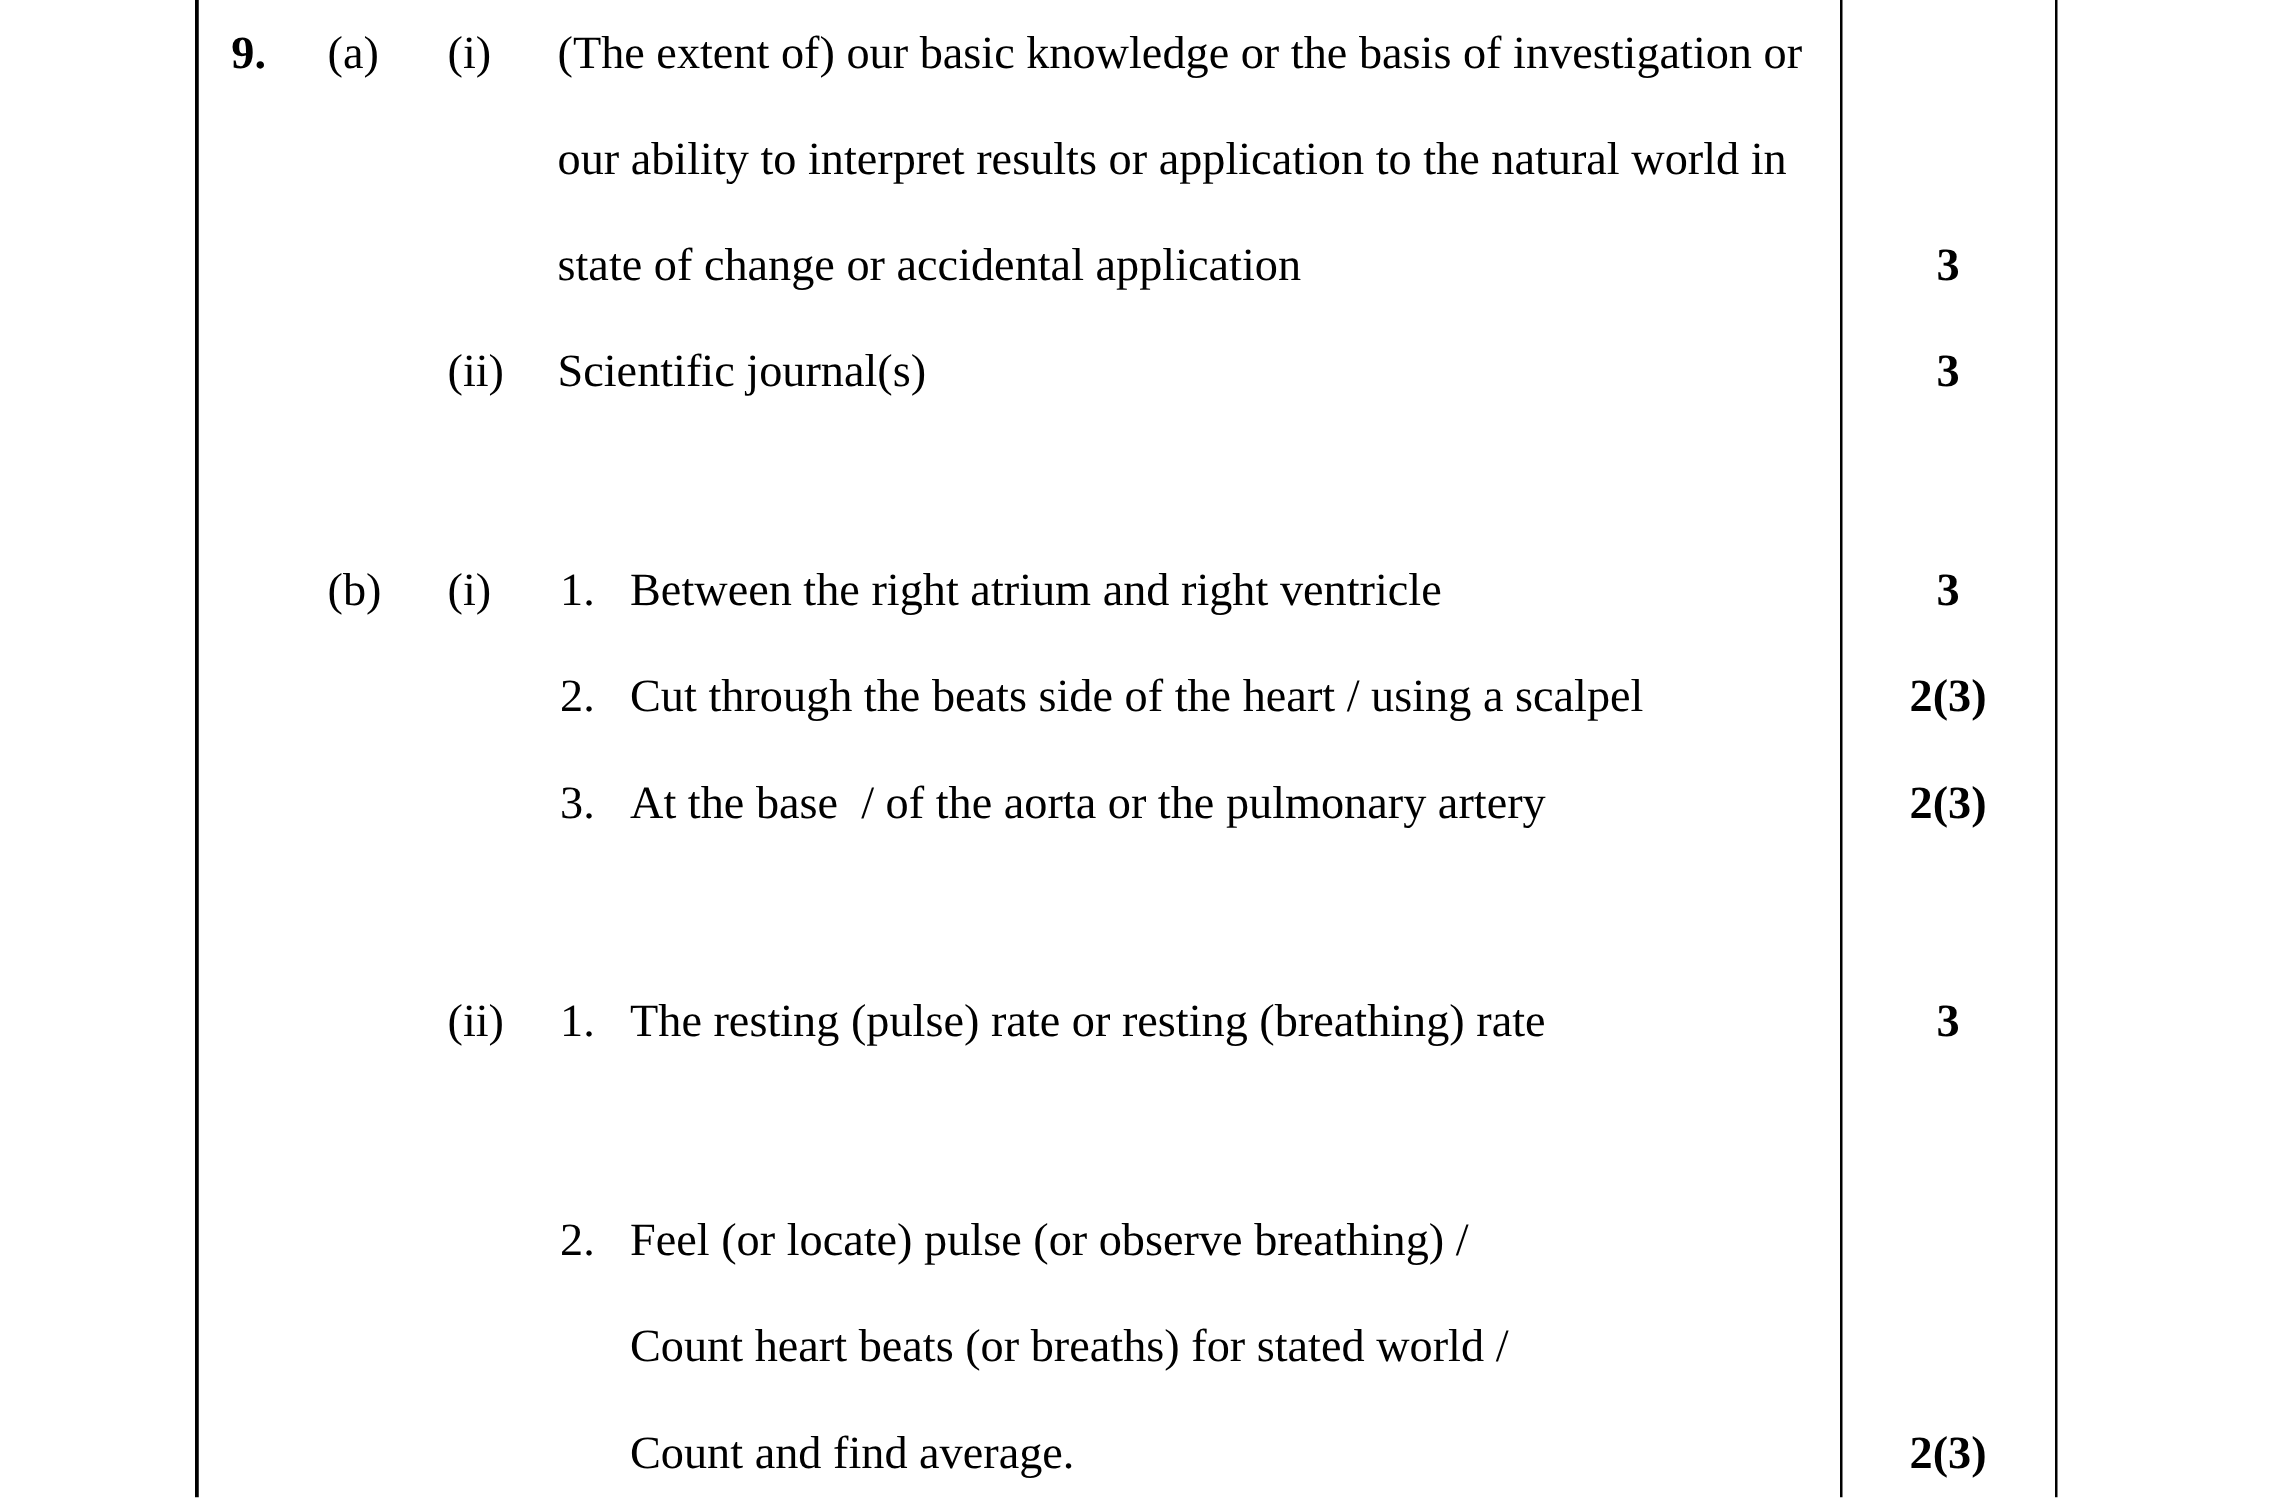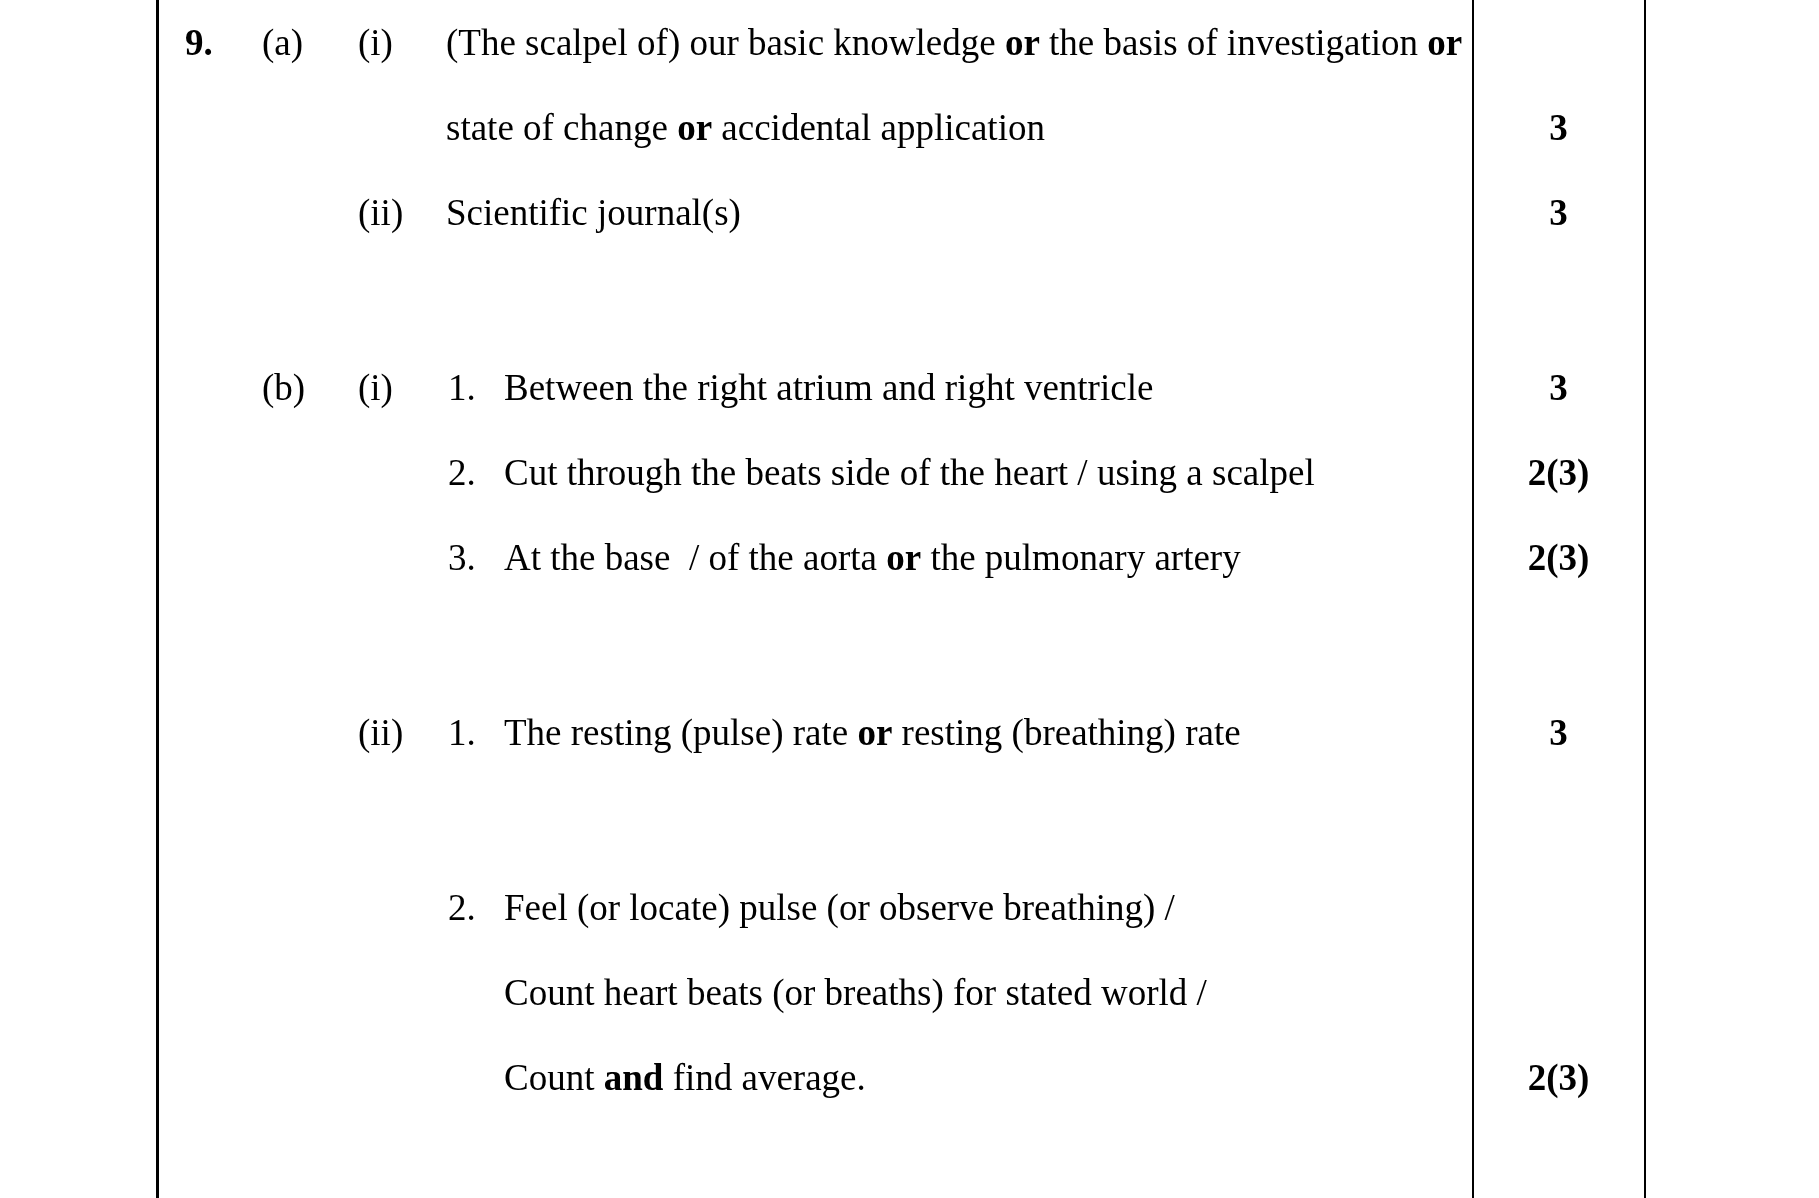--- a/index.html
+++ b/index.html
@@ -29,31 +29,32 @@
   .col-number { left: 29px;  font-weight: bold; }
   .col-letter { left: 106px; }
   .col-roman  { left: 202px; }
   .col-item   { left: 292px; }
   .col-text   { left: 290px; }
   .col-text.indented { left: 348px; text-align: center; }
   .col-mark   {
     left: 1316px; width: 173px; text-align: center;
     font-weight: bold;
   }
-  .col-text b { font-weight: bold; }
+  .col-text b { font-weight: normal; }
 </style>
 </head>
 <body>
 
 <div class="vline" id="vline-left"></div>
 <div class="vline" id="vline-marks-left"></div>
 <div class="vline" id="vline-marks-right"></div>
 
 <div id="sheet">
-    <div class="row"><span class="col col-number">9.</span><span class="col col-letter">(a)</span><span class="col col-roman">(i)</span><span class="col col-text"><span>(The scalpel of) our basic knowledge </span><b>or</b><span> the basis of investigation </span><b>or</b></span></div>
+    <div class="row"><span class="col col-number">9.</span><span class="col col-letter">(a)</span><span class="col col-roman">(i)</span><span class="col col-text"><span>(The extent of) our basic knowledge </span><b>or</b><span> the basis of investigation </span><b>or</b></span></div>
+    <div class="row"><span class="col col-text"><span>our ability to interpret results </span><b>or</b><span> application to the natural world in</span></span></div>
     <div class="row"><span class="col col-text"><span>state of change </span><b>or</b><span> accidental application</span></span><span class="col col-mark">3</span></div>
     <div class="row"><span class="col col-roman">(ii)</span><span class="col col-text"><span>Scientific journal(s)</span></span><span class="col col-mark">3</span></div>
     <div class="row gap"><span class="col col-letter">(b)</span><span class="col col-roman">(i)</span><span class="col col-item">1.</span><span class="col col-text indented"><span>Between the right atrium and right ventricle</span></span><span class="col col-mark">3</span></div>
     <div class="row"><span class="col col-item">2.</span><span class="col col-text indented"><span>Cut through the beats side of the heart / using a scalpel</span></span><span class="col col-mark">2(3)</span></div>
     <div class="row"><span class="col col-item">3.</span><span class="col col-text indented"><span>At the base  / of the aorta </span><b>or</b><span> the pulmonary artery</span></span><span class="col col-mark">2(3)</span></div>
     <div class="row gap"><span class="col col-roman">(ii)</span><span class="col col-item">1.</span><span class="col col-text indented"><span>The resting (pulse) rate </span><b>or</b><span> resting (breathing) rate</span></span><span class="col col-mark">3</span></div>
     <div class="row gap"><span class="col col-item">2.</span><span class="col col-text indented"><span>Feel (or locate) pulse (or observe breathing) /</span></span></div>
     <div class="row"><span class="col col-text indented"><span>Count heart beats (or breaths) for stated world /</span></span></div>
     <div class="row"><span class="col col-text indented"><span>Count </span><b>and</b><span> find average.</span></span><span class="col col-mark">2(3)</span></div>
   </div>

